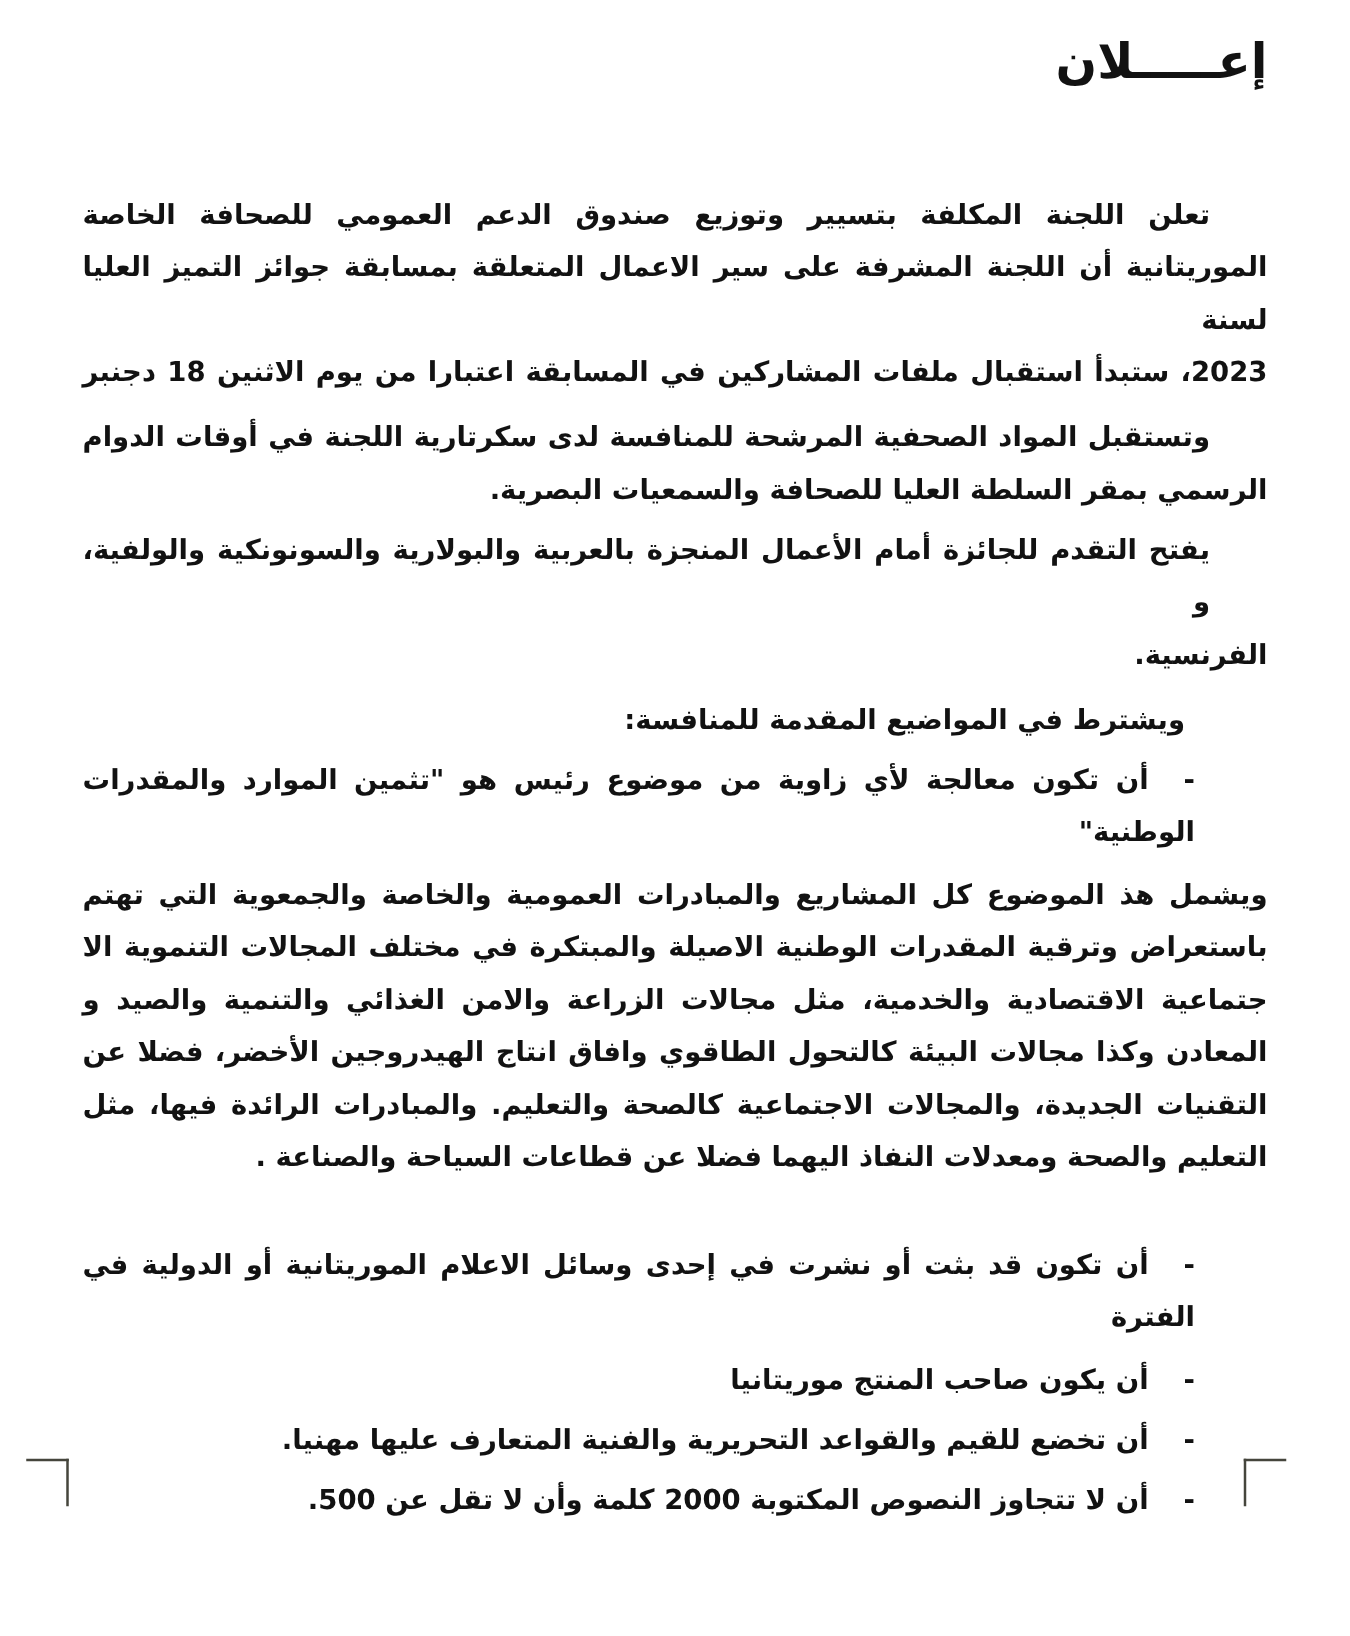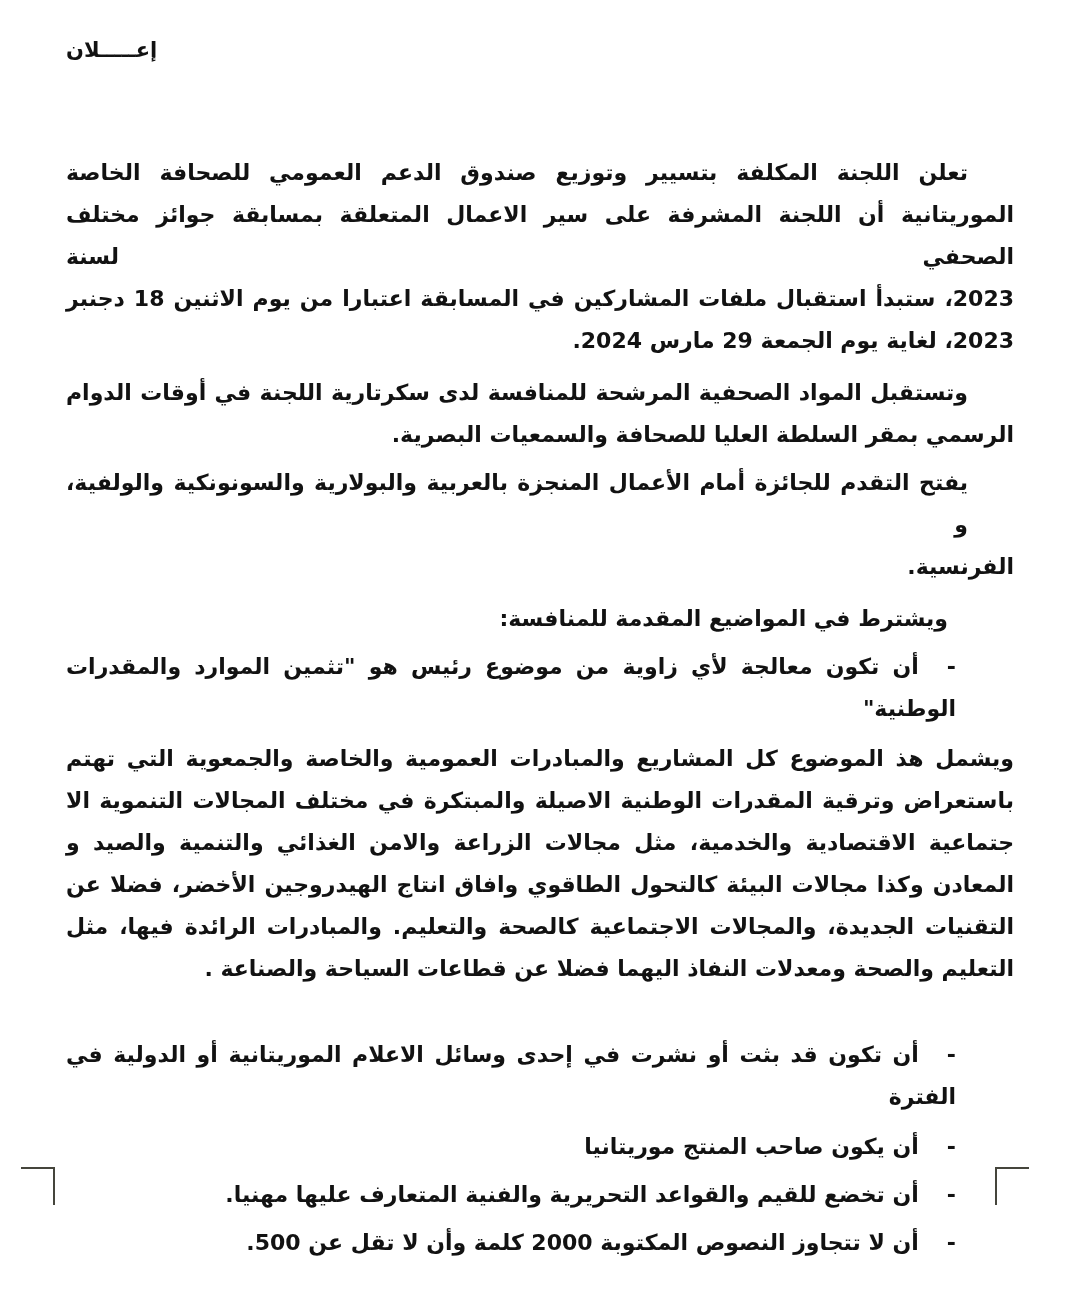--- a/index.html
+++ b/index.html
@@ -14,22 +14,22 @@
     background: #ffffff;
     color: #121212;
     overflow: hidden;
     direction: rtl;
   }
   .content {
     padding: 0 66px;
   }
   .doc-title {
     margin-top: 28px;
-    text-align: left;
-    font-size: 21px;
+    text-align: right;
+    font-size: 39px;
     font-weight: bold;
     line-height: 44px;
     letter-spacing: 0.5px;
   }
   .line {
     font-size: 22px;
     font-weight: bold;
     line-height: 42px;
     white-space: normal;
   }
@@ -69,23 +69,22 @@
 </head>
 <body>
 
 <div class="page">
   <div class="content">
 
     <div class="doc-title">إعـــــلان</div>
 
     <div>
       <div class="line just ind p1">تعلن اللجنة المكلفة بتسيير وتوزيع صندوق الدعم العمومي للصحافة الخاصة</div>
-      <div class="line just">الموريتانية أن اللجنة المشرفة على سير الاعمال المتعلقة بمسابقة جوائز مختلف الصحفي لسنة</div>
+      <div class="line just">الموريتانية أن اللجنة المشرفة على سير الاعمال المتعلقة بمسابقة جوائز التميز العليا لسنة</div>
       <div class="line just">2023، ستبدأ استقبال ملفات المشاركين في المسابقة اعتبارا من يوم الاثنين 18 دجنبر</div>
-      <div class="line right">2023، لغاية يوم الجمعة 29 مارس 2024.</div>
     </div>
 
     <div>
       <div class="line just ind p2">وتستقبل المواد الصحفية المرشحة للمنافسة لدى سكرتارية اللجنة في أوقات الدوام</div>
       <div class="line right">الرسمي بمقر السلطة العليا للصحافة والسمعيات البصرية.</div>
     </div>
 
     <div>
       <div class="line just ind p3">يفتح التقدم للجائزة أمام الأعمال المنجزة بالعربية والبولارية والسونونكية والولفية، و</div>
       <div class="line right">الفرنسية.</div>

